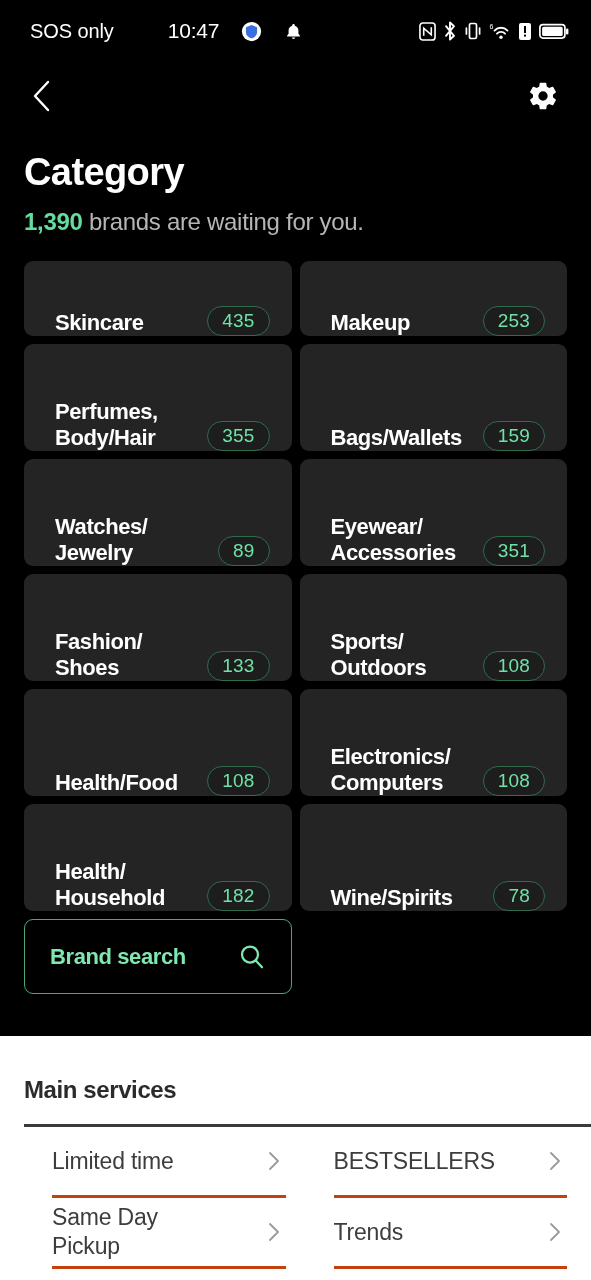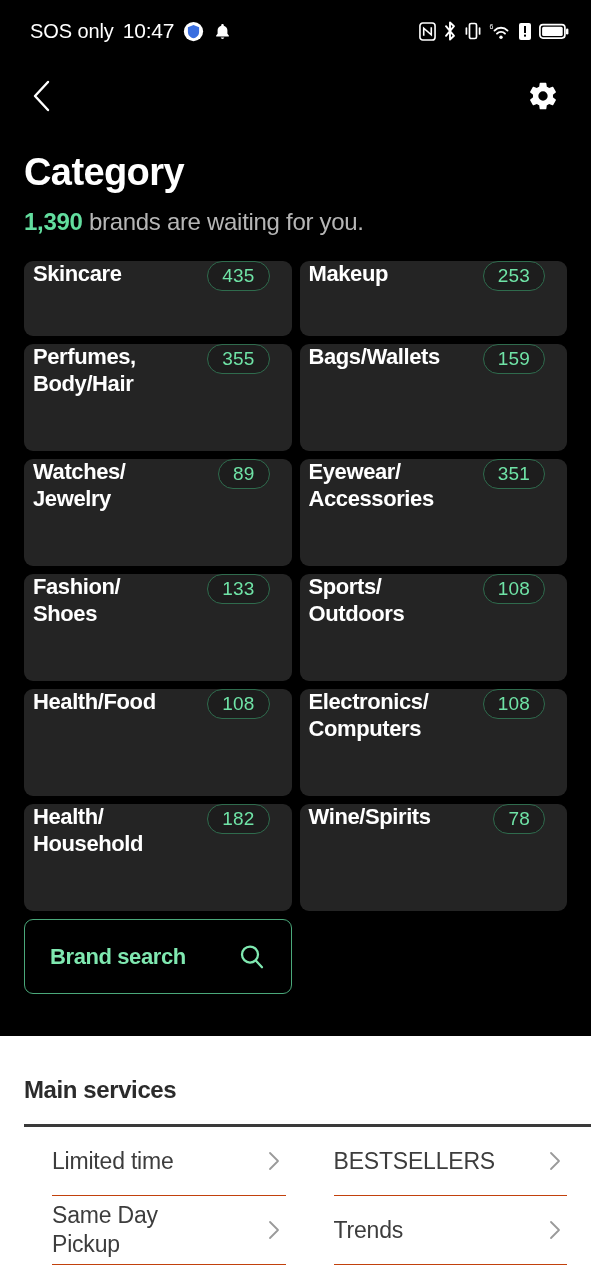--- a/index.html
+++ b/index.html
@@ -29,33 +29,34 @@
     display: flex;
     align-items: center;
     justify-content: space-between;
     padding: 0 22px 0 30px;
     box-sizing: border-box;
     color: #ffffff;
   }
   .status-left {
     display: flex;
     align-items: center;
-    gap: 9px;
+    gap: 22px;
   }
   .status-carrier {
     font-size: 20px;
     letter-spacing: -0.1px;
     color: #ffffff;
     font-weight: 400;
   }
   .status-time {
     font-size: 21px;
     color: #ffffff;
     font-weight: 400;
     letter-spacing: -0.2px;
+    margin-left: 32px;
   }
   .shield-icon {
     width: 21px;
     height: 21px;
     display: inline-block;
     position: relative;
   }
   .bell-icon { width: 19px; height: 19px; display: inline-block; }
   .status-right {
     display: flex;
@@ -112,23 +113,23 @@
     padding: 0 24px;
     display: grid;
     grid-template-columns: 1fr 1fr;
     column-gap: 8px;
     row-gap: 8px;
   }
   .tile {
     background: #242424;
     border-radius: 9px;
     display: flex;
-    align-items: flex-start;
+    align-items: flex-end;
     justify-content: space-between;
-    padding: 0 22px 0 9px;
+    padding: 0 22px 0 31px;
     box-sizing: border-box;
     min-height: 75px;
     cursor: pointer;
   }
   .tile.tall { min-height: 107px; }
   .tile-label {
     color: #ffffff;
     font-size: 22px;
     font-weight: bold;
     letter-spacing: -0.4px;
@@ -194,21 +195,21 @@
     column-gap: 48px;
     padding: 0 24px 0 52px;
     box-sizing: border-box;
   }
   .svc-col { display: flex; flex-direction: column; }
   .svc-row {
     display: flex;
     align-items: center;
     justify-content: space-between;
     min-height: 68px;
-    border-bottom: 1px solid #c2410c;
+    border-bottom: 3px solid #c2410c;
     cursor: pointer;
     padding-right: 4px;
   }
   .svc-label {
     font-size: 23px;
     color: #3d3d3d;
     letter-spacing: -0.2px;
     white-space: pre-line;
     line-height: 1.25;
   }

